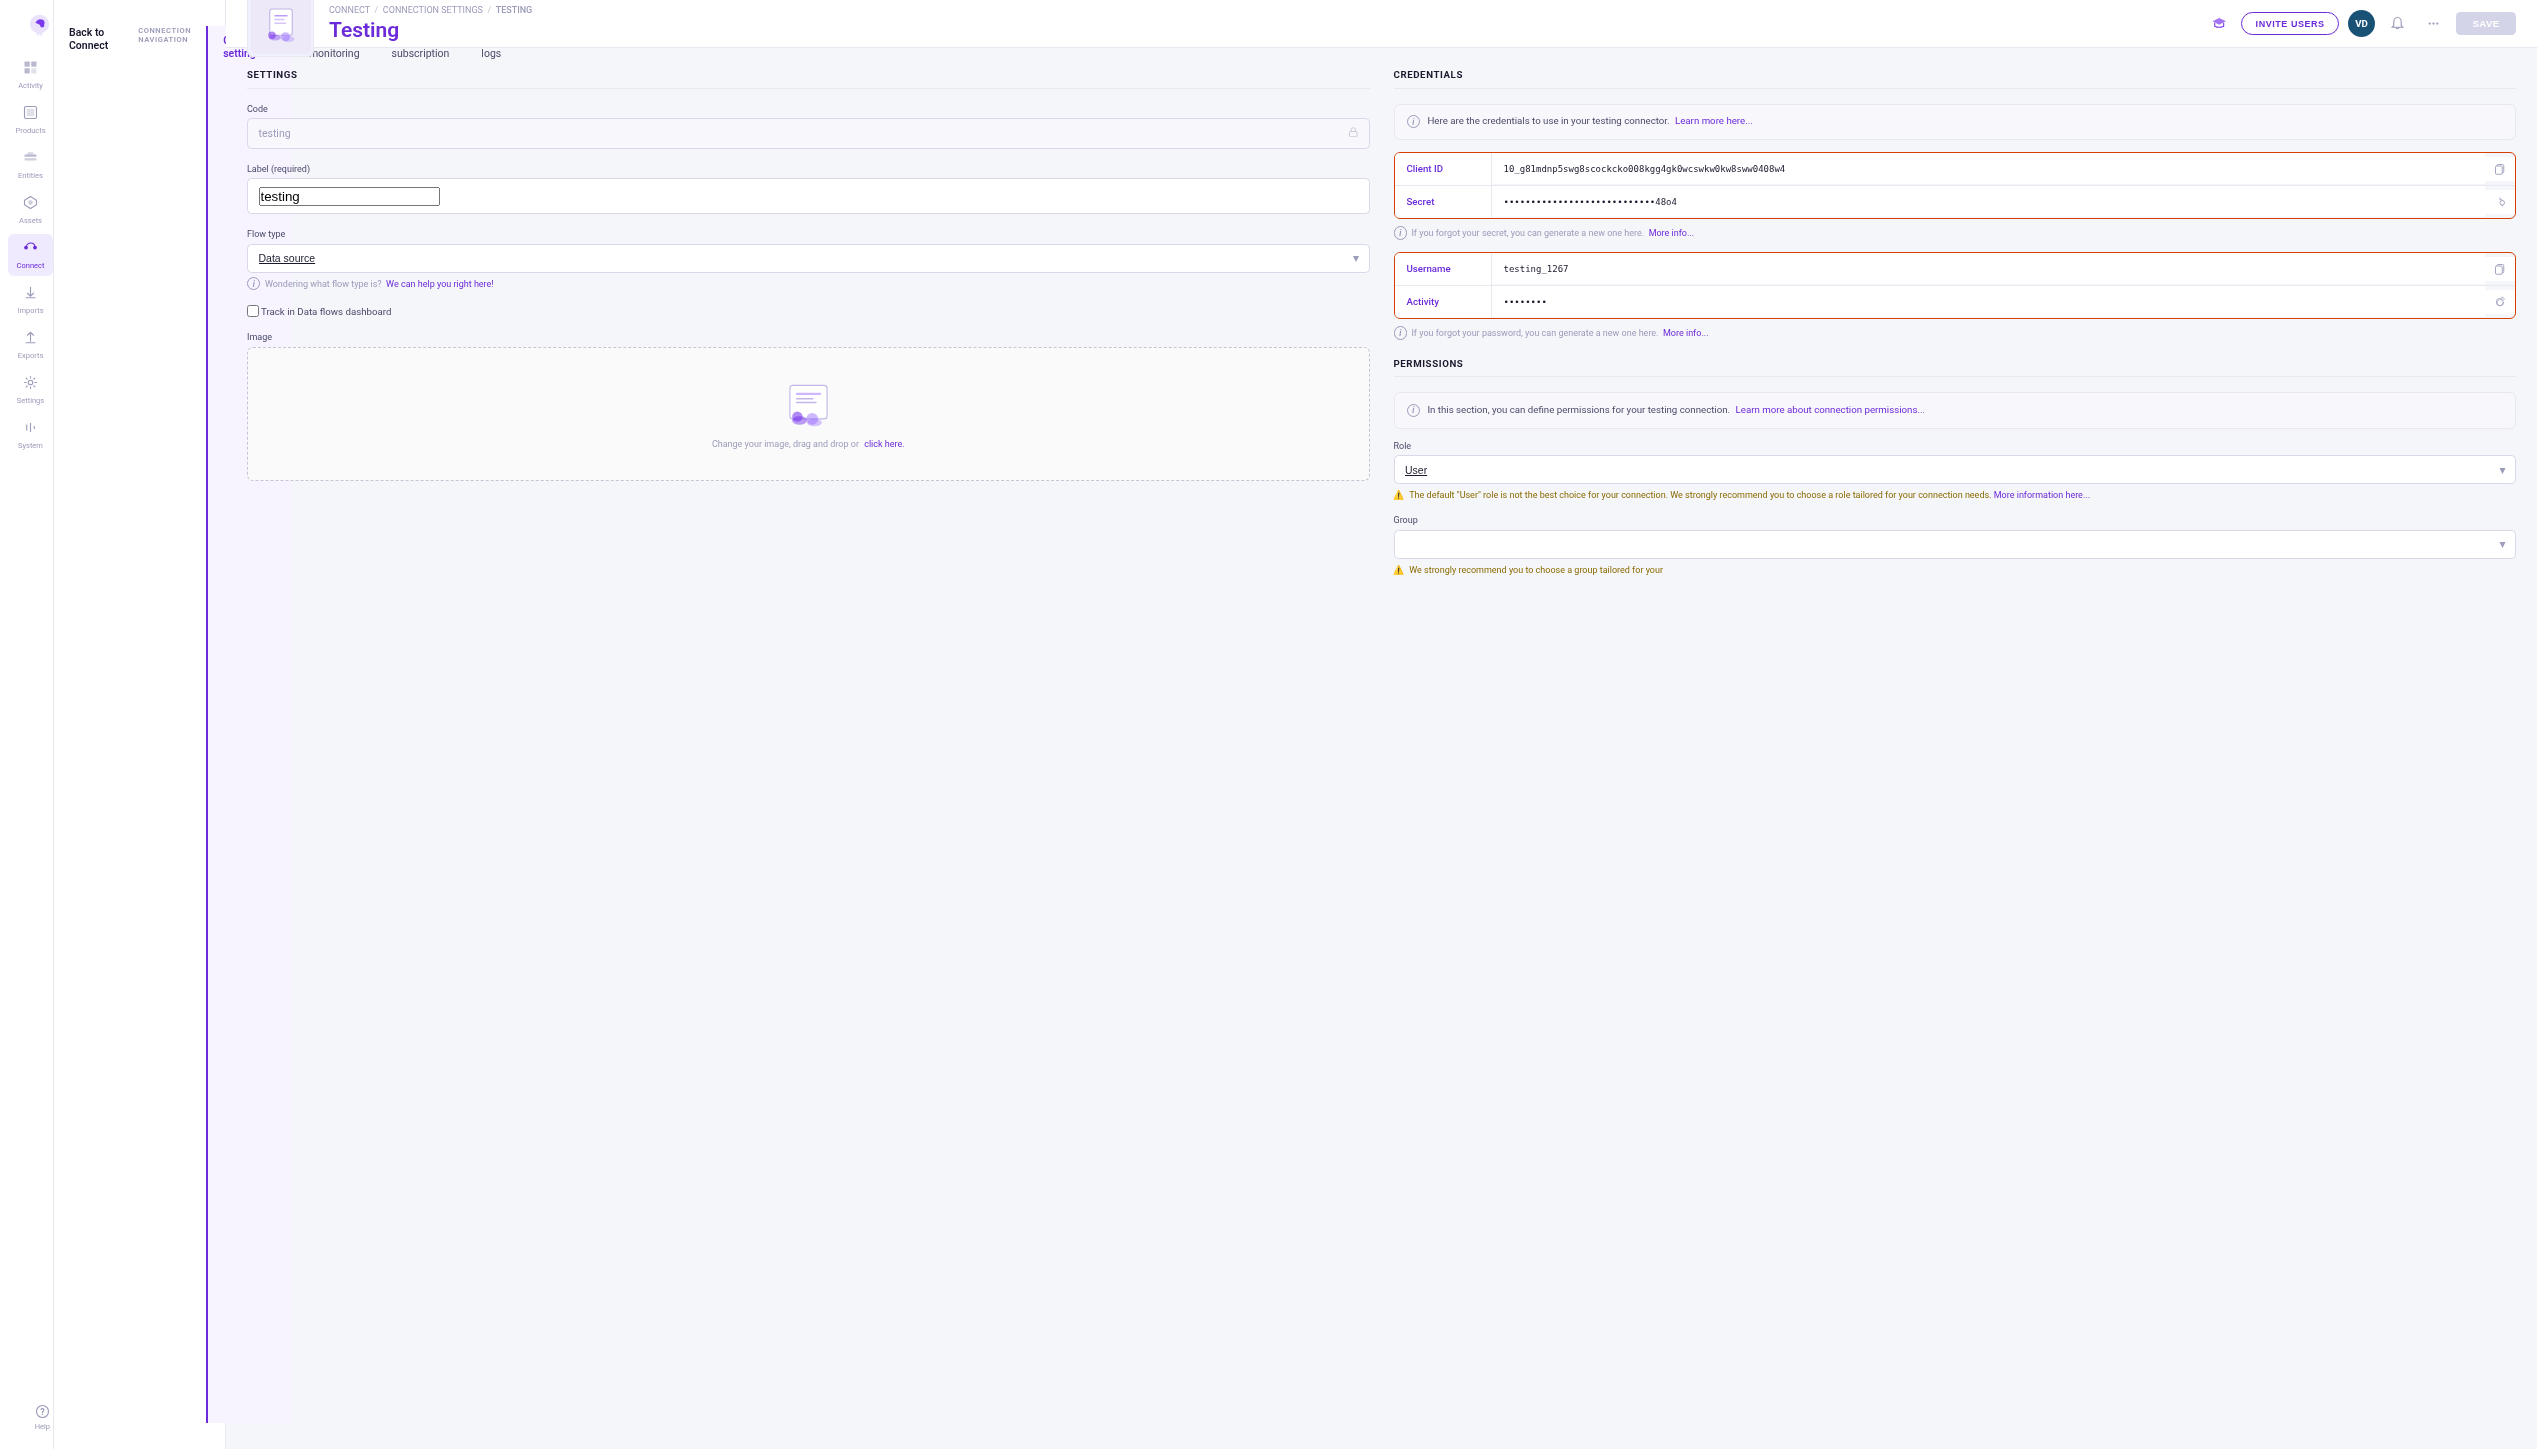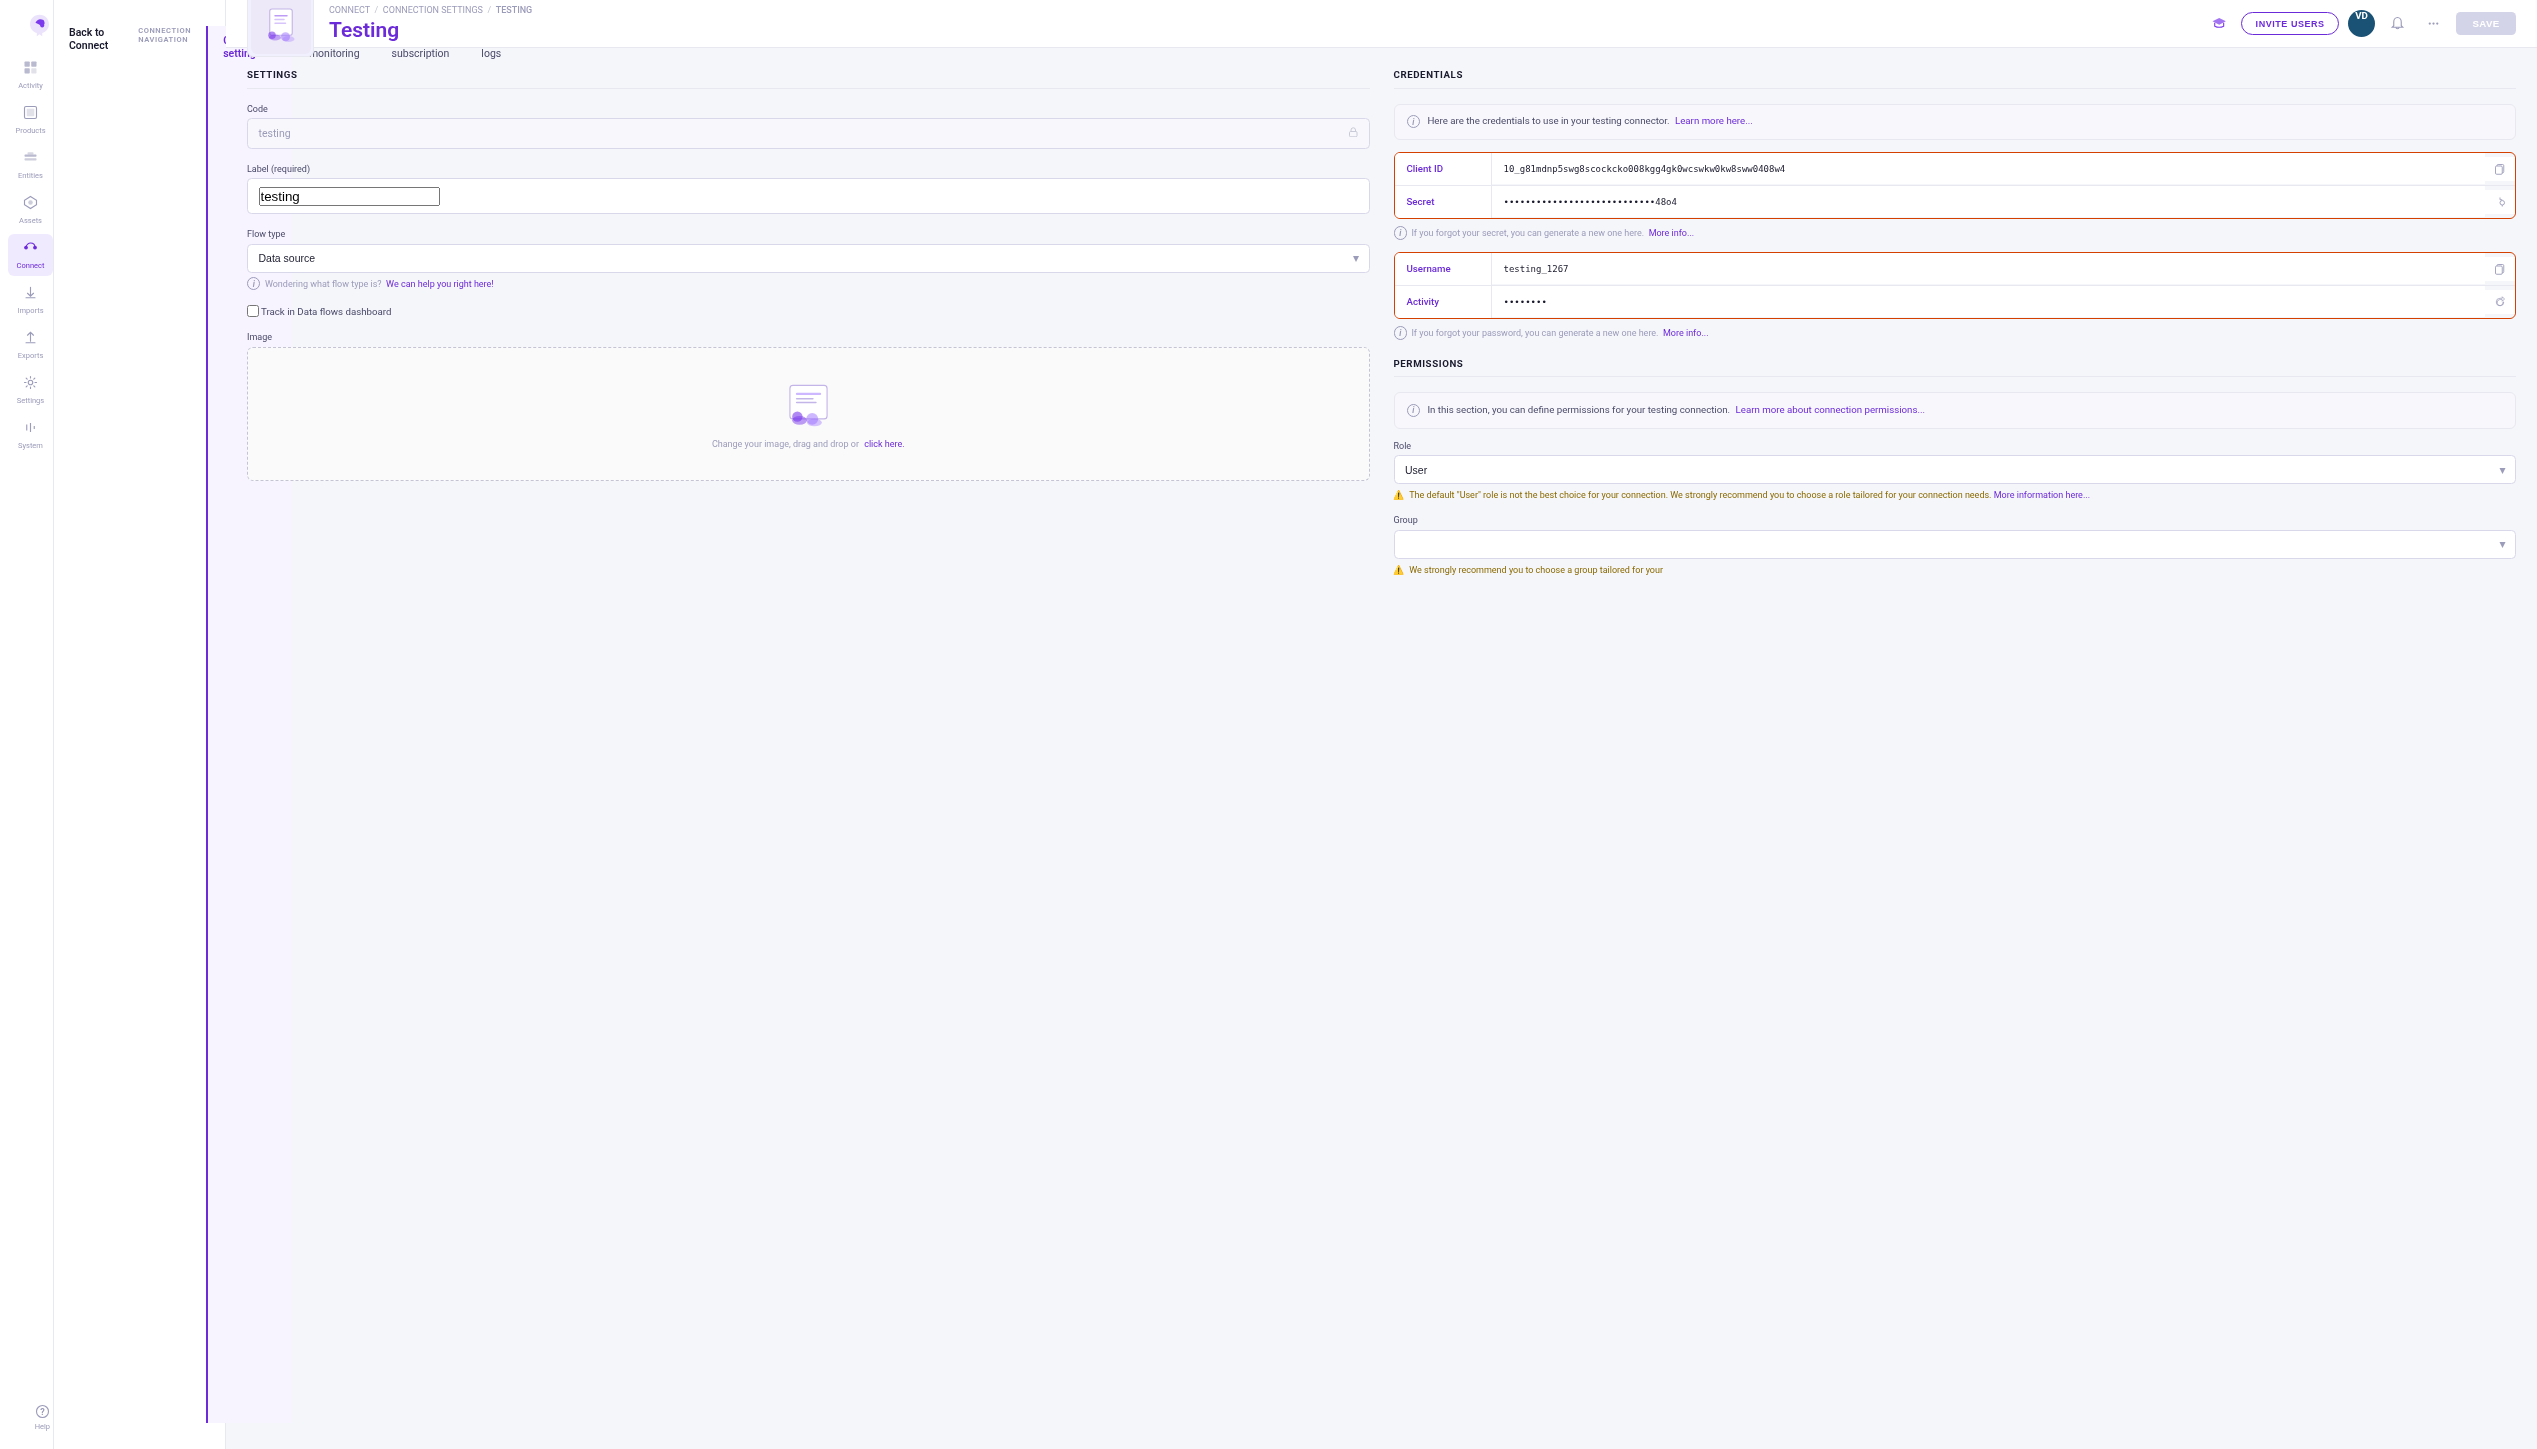--- a/index.html
+++ b/index.html
@@ -160,20 +160,21 @@
     }
     .avatar-btn {
       width: 27px;
       height: 27px;
       border-radius: 50%;
       background: #1a5276;
       color: #fff;
       font-size: 9.7px;
       font-weight: 700;
       display: flex;
+      align-items: center;
       justify-content: center;
       cursor: pointer;
     }
     .icon-btn {
       width: 27px;
       height: 27px;
       border-radius: 50%;
       display: flex;
       align-items: center;
       justify-content: center;
@@ -253,20 +254,21 @@
       width: 100%;
       border: 1.1px solid #d8d8ea;
       border-radius: 4.5px;
       padding: 7.5px 30px 7.5px 10.5px;
       font-size: 10.5px;
       color: #1a1a2e;
       background: #fff;
       appearance: none;
       cursor: pointer;
       outline: none;
+      text-decoration: underline;
     }
     .select-arrow {
       position: absolute;
       right: 10.5px;
       top: 50%;
       transform: translateY(-50%);
       color: #9b9bba;
       pointer-events: none;
     }
     .help-text {

